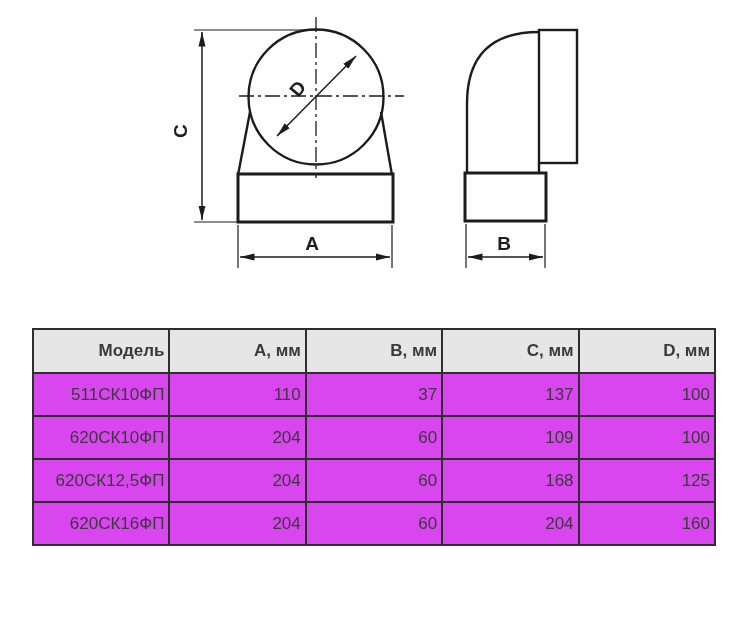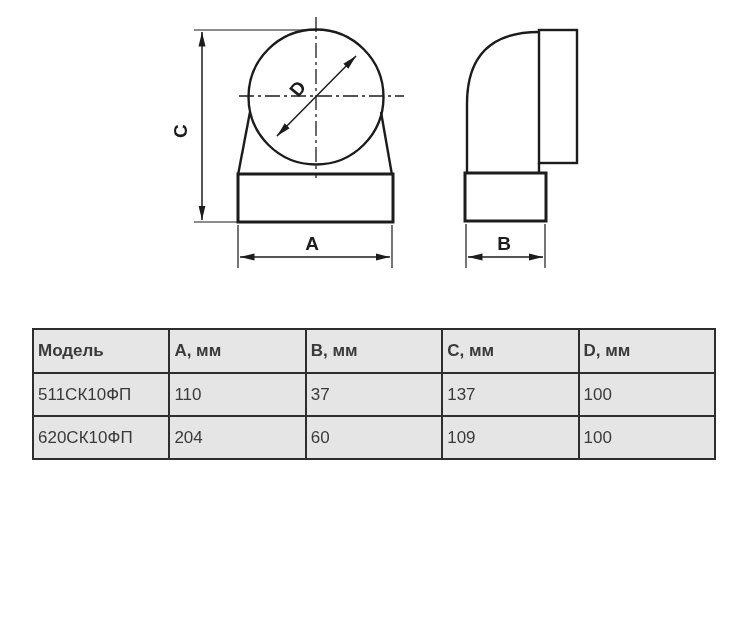--- a/index.html
+++ b/index.html
@@ -29,34 +29,34 @@
   svg .lbl     { font-family: "Liberation Sans", sans-serif; font-weight: bold;
                  font-size: 19px; fill: var(--line); }
 
   
   .dim-table {
     position: absolute; left: 32px; top: 328px; width: 684px;
     border-collapse: collapse;
     table-layout: fixed;
     color: var(--text);
     font-size: 17px;
-    text-align: left;
+    text-align: right;
   }
   .dim-table th, .dim-table td {
     border: 2px solid var(--tbl-border);
     height: 43px;
     padding: 0 4px;
     vertical-align: middle;
   }
   .dim-table th {
     background: var(--header-bg);
     font-weight: bold;
     height: 44px;
   }
-  .dim-table td { background: #e5e5e5; font-weight: normal; }
+  .dim-table td { background: #d946ef; font-weight: normal; }
 </style>
 </head>
 <body>
 
 <div class="page">
 
   <div class="drawing-wrap">
     <svg width="753" height="315" viewBox="0 0 753 315">
       <defs>
         <marker id="arrow" markerUnits="userSpaceOnUse" markerWidth="16" markerHeight="10" refX="14.5" refY="5" orient="auto-start-reverse">
@@ -123,16 +123,30 @@
         <td>137</td>
         <td>100</td>
       </tr>
       <tr>
         <td>620СК10ФП</td>
         <td>204</td>
         <td>60</td>
         <td>109</td>
         <td>100</td>
       </tr>
+      <tr>
+        <td>620СК12,5ФП</td>
+        <td>204</td>
+        <td>60</td>
+        <td>168</td>
+        <td>125</td>
+      </tr>
+      <tr>
+        <td>620СК16ФП</td>
+        <td>204</td>
+        <td>60</td>
+        <td>204</td>
+        <td>160</td>
+      </tr>
     </tbody>
   </table>
 
 </div>
 
 </body></html>

